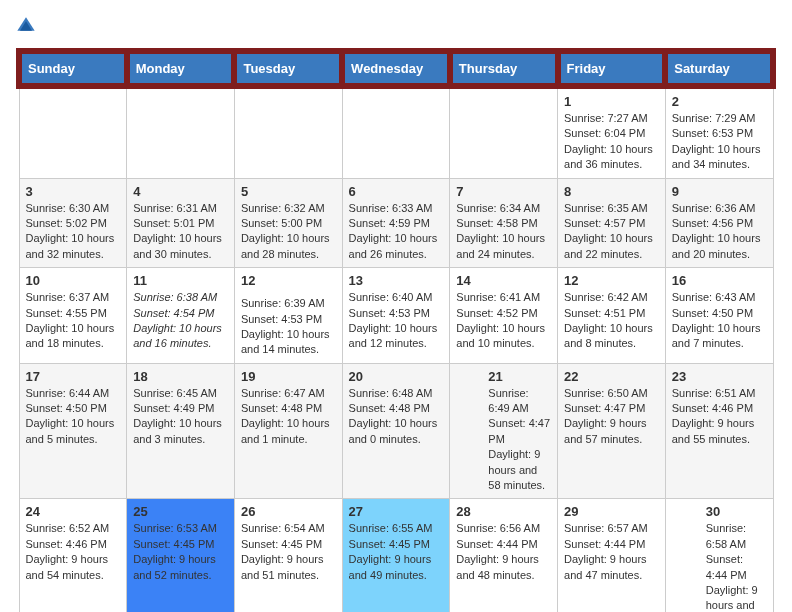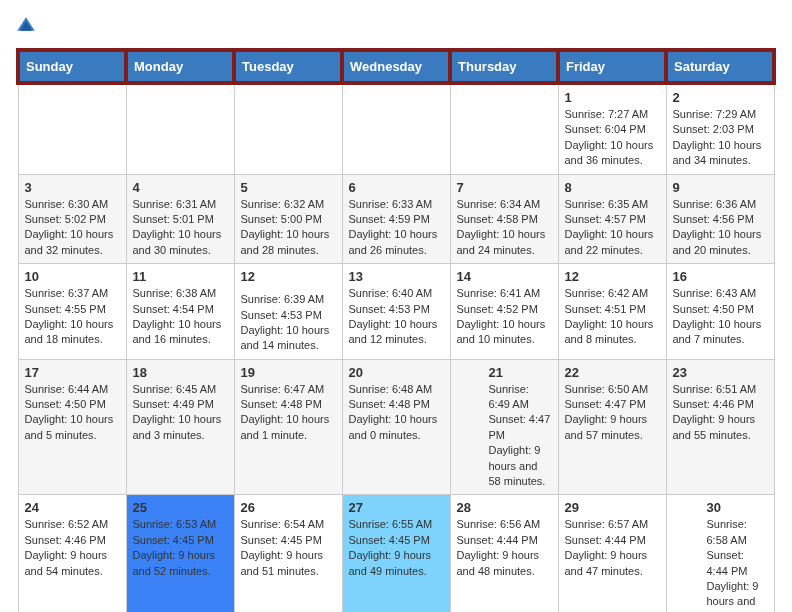--- a/index.html
+++ b/index.html
@@ -52,21 +52,21 @@
       border-collapse: collapse;
       border: 1px solid #ccc;
     }
     .calendar th {
       background-color: #3a7abf;
       color: #fff;
       font-size: 13px;
       font-weight: bold;
       padding: 7px 6px;
       text-align: left;
-      border: 4px solid #7f1d1d;
+      border: 6px solid #7f1d1d;
     }
     .calendar td {
       vertical-align: top;
       border: 1px solid #ccc;
       padding: 5px 6px;
       width: calc(100% / 7);
       min-height: 80px;
       font-size: 11px;
       color: #333;
       background: #fff;
@@ -132,21 +132,21 @@
         <td class="empty-cell"></td>
         <td style="background: rgb(255, 255, 255);">
           <span class="day-number">1</span>
           <div class="day-info" style="white-space: pre-line;">Sunrise: 7:27 AM
 Sunset: 6:04 PM
 Daylight: 10 hours and 36 minutes.</div>
         </td>
         <td style="background: rgb(255, 255, 255);">
           <span class="day-number">2</span>
           <div class="day-info" style="white-space: pre-line;">Sunrise: 7:29 AM
-Sunset: 2:03 PM
+Sunset: 6:53 PM
 Daylight: 10 hours and 34 minutes.</div>
         </td>
       </tr>
       <tr>
         <td style="background: rgb(245, 245, 245);">
           <span class="day-number">3</span>
           <div class="day-info" style="white-space: pre-line;">Sunrise: 6:30 AM
 Sunset: 5:02 PM
 Daylight: 10 hours and 32 minutes.</div>
         </td>
@@ -189,21 +189,21 @@
       </tr>
       <tr>
         <td style="background: rgb(255, 255, 255);">
           <span class="day-number">10</span>
           <div class="day-info" style="white-space: pre-line;">Sunrise: 6:37 AM
 Sunset: 4:55 PM
 Daylight: 10 hours and 18 minutes.</div>
         </td>
         <td style="background: rgb(255, 255, 255);">
           <span class="day-number">11</span>
-          <div class="day-info" style="white-space: pre-line;">Sunrise: 6:38 AM
+          <div class="day-info" style="white-space: pre-line; font-style: italic;">Sunrise: 6:38 AM
 Sunset: 4:54 PM
 Daylight: 10 hours and 16 minutes.</div>
         </td>
         <td style="background: rgb(255, 255, 255);">
           <span class="day-number">12</span>
           <div class="day-info" style="white-space: pre-line; margin-top: 8px;">Sunrise: 6:39 AM
 Sunset: 4:53 PM
 Daylight: 10 hours and 14 minutes.</div>
         </td>
         <td style="background: rgb(255, 255, 255); margin-left: 16px;">

